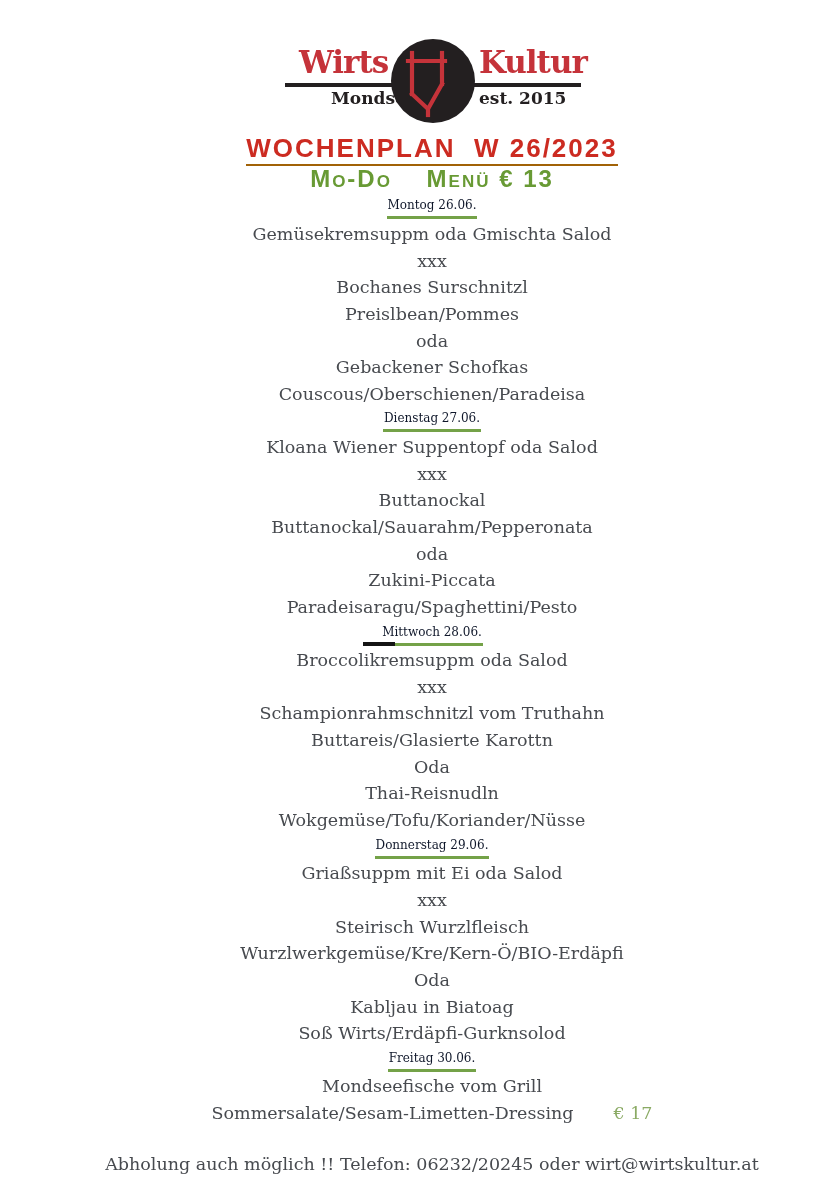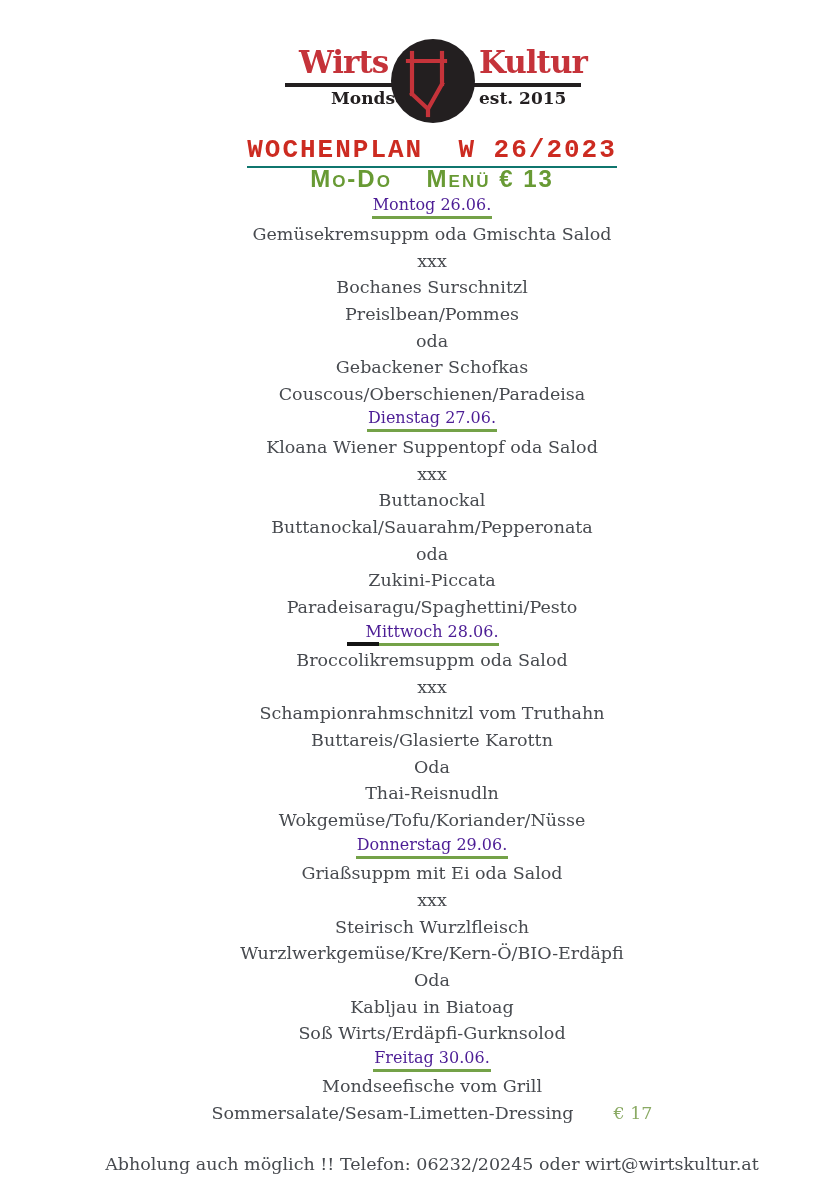--- a/index.html
+++ b/index.html
@@ -22,31 +22,31 @@
     color:#231f20;
   }
   .logo-mondsee{left:64px;}
   .logo-est{left:212px;}
   
   .title{
     margin-top:7px;text-align:center;
     font-family:"Liberation Sans","DejaVu Sans",sans-serif;
     font-weight:bold;font-size:26px;letter-spacing:2px;color:#cc2b21;height:32px;
   }
-  .title span{border-bottom:2px solid #0f766e;padding-bottom:1px;font-family:Liberation Mono, monospace;}
+  .title span{border-bottom:2px solid #a16207;padding-bottom:1px;}
   .subtitle{
     text-align:center;font-family:"Liberation Sans","DejaVu Sans",sans-serif;
     font-weight:bold;font-size:24px;letter-spacing:2px;font-variant:small-caps;
     color:#689a34;height:25px;
   }
   
   .menu{margin-top:4px;color:#474a4f;font-size:17.5px;}
   .line{height:26.65px;display:flex;align-items:center;justify-content:center;}
   .day-label{
-    display:inline-block;color:#4c1d95;font-size:16px;
+    display:inline-block;color:#0f172a;font-size:12px;
     border-bottom:3px solid #74a248;padding:0 1px 1px;line-height:20px;
   }
   .day-label.has-tick{position:relative;}
   .day-label.has-tick::before{
     content:"";position:absolute;left:-18px;bottom:-3px;width:32px;height:3.5px;background:#141414;
   }
   .price-line{gap:40px;}
   .price{color:#8aaa64;}
   
   .footer{margin-top:28px;text-align:center;font-size:17.5px;color:#474a4f;}

